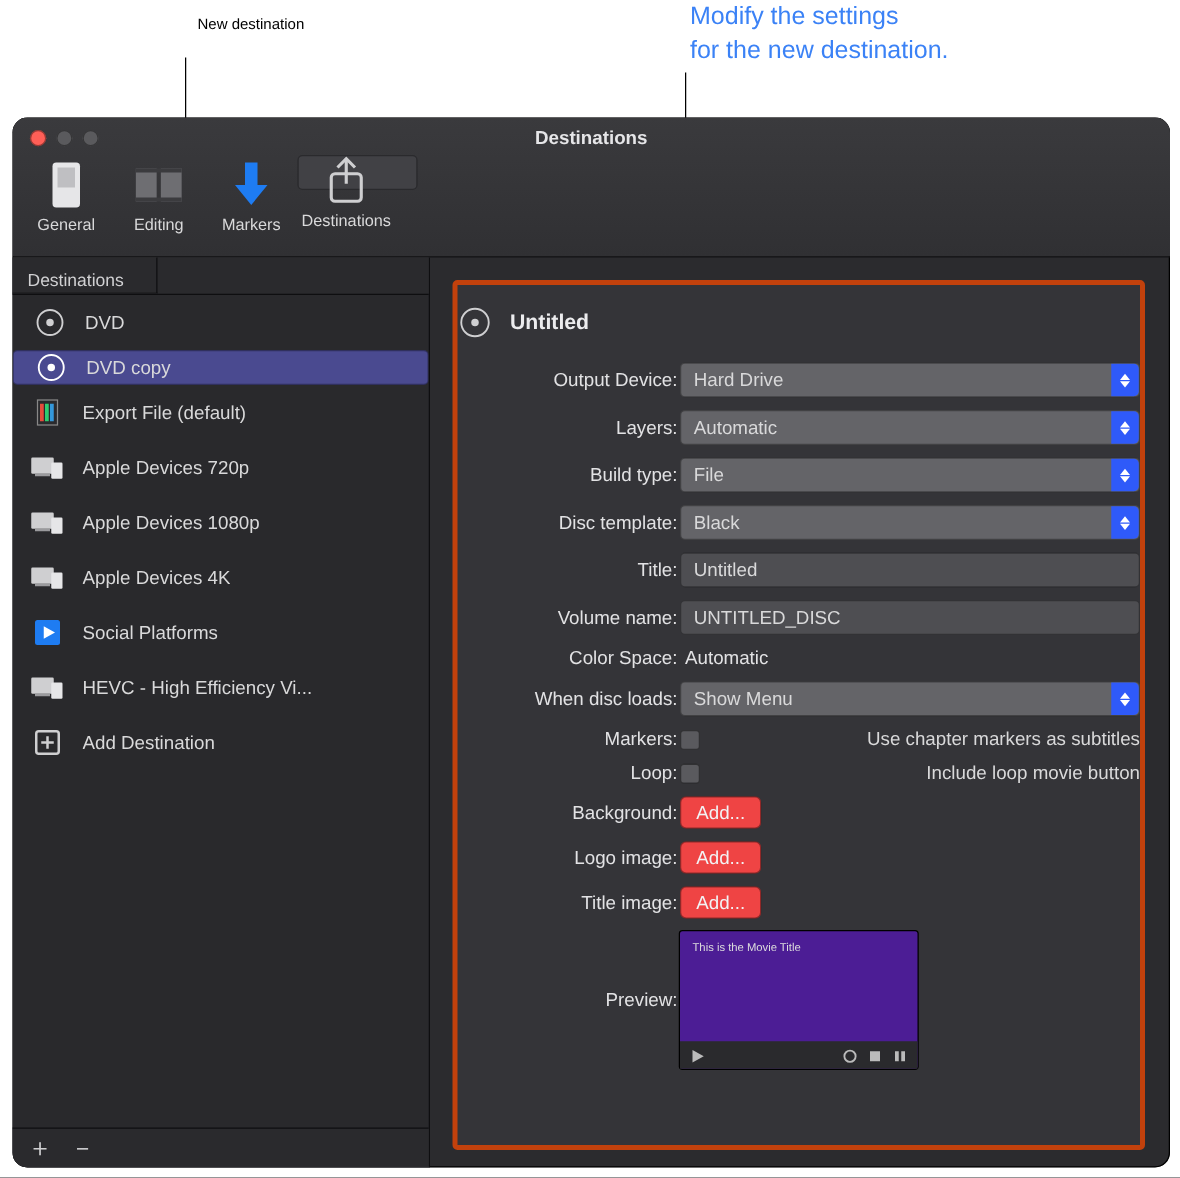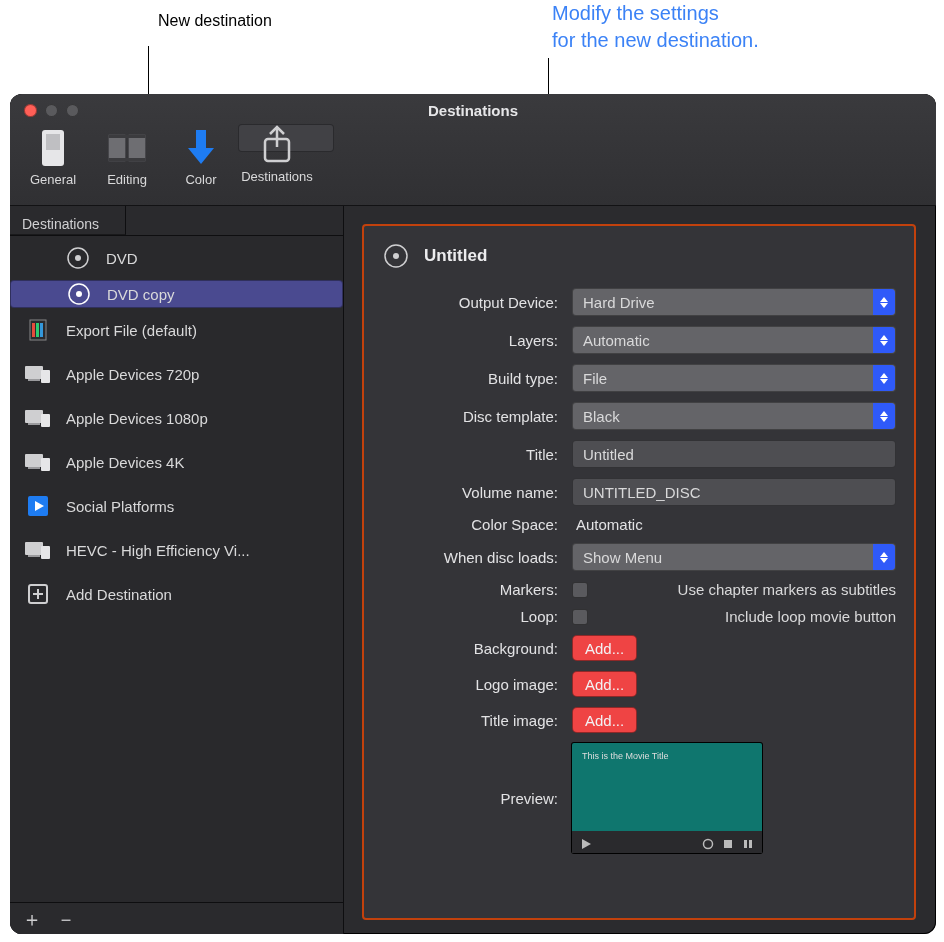--- a/index.html
+++ b/index.html
@@ -13,21 +13,21 @@
     --border:#1e1e20;
     --chip:#646468;
     --chip2:#6b6b6f;
     --field:#6a6a6e;
     --field-text:#f0f0f1;
     --win:#1f1f22;
   }
   *{box-sizing:border-box;font-family:-apple-system,"Helvetica Neue",Arial,sans-serif;font-size:15px;color:var(--text);}
   body{margin:0;background:#fff;width:944px;height:942px;position:relative;}
   .callouts{position:absolute;top:0;left:0;width:944px;height:102px;}
-  .callouts .t1{position:absolute;left:158px;top:12px;color:#000;font-size:16px;}
+  .callouts .t1{position:absolute;left:158px;top:12px;color:#000;font-size:12px;}
   .callouts .t2{position:absolute;left:552px;top:0px;color:#3b82f6;font-size:20px;line-height:1.35;}
   .callouts .l1{position:absolute;left:148px;top:46px;width:1px;height:262px;background:#000;}
   .callouts .l2{position:absolute;left:548px;top:58px;width:1px;height:174px;background:#000;}
 
   .window{
     position:absolute;left:10px;top:94px;width:926px;height:840px;
     background:var(--bg);border-radius:12px;box-shadow:0 0 0 1px #000 inset;
     overflow:hidden;
   }
   .titlebar{
@@ -49,53 +49,53 @@
   .tbitem.wide{width:96px;}
   .tbicon{width:40px;height:40px;display:flex;align-items:center;justify-content:center;}
   .tbicon svg{display:block;}
 
   .body{position:absolute;left:0;right:0;top:112px;bottom:0;display:flex;}
   .sidebar{width:334px;background:var(--panel-dark);border-right:1px solid #0e0e10;display:flex;flex-direction:column;}
   .sb-head{padding:10px 12px 6px;color:#d0d0d2;font-size:14px;border-bottom:1px solid #19191b;background:#2a2a2d;width:116px;border-right:1px solid #0e0e10;border-top: none;}
   .sb-headrow{height:30px;background:#2a2a2d;border-bottom:1px solid #0e0e10;display:flex;}
   .list{flex:1;overflow:hidden;margin:0;padding:0;list-style:none;}
   .row{height:44px;display:flex;align-items:center;gap:14px;padding:0 10px 0 14px;color:#e6e6e8;}
-  .row.indent{padding-left:54px;}
+  .row.indent{padding-left:16px;}
   .row.sel{background:var(--row-sel);color:#fff;}
   .row .txt{white-space:nowrap;overflow:hidden;text-overflow:ellipsis;}
   .icn{width:28px;height:28px;display:flex;align-items:center;justify-content:center;}
   .sb-footer{height:32px;border-top:1px solid #0e0e10;display:flex;align-items:center;gap:14px;padding-left:12px;background:#2a2a2d;}
   .sb-footer span{font-size:20px;color:#cfcfd1;line-height:1;}
 
   .main{flex:1;padding:18px 20px 14px 18px;}
-  .card{background:#343438;border:2px solid #c2410c;border-radius:4px;padding:16px 18px 22px;height:100%;}
+  .card{background:#343438;border:4px solid #c2410c;border-radius:4px;padding:16px 0 22px;height:100%;}
   .card-head{display:flex;align-items:center;gap:14px;margin-bottom:18px;}
   .card-head .ttl{font-size:17px;font-weight:600;color:#ececee;}
 
-  .form{display:grid;grid-template-columns:176px 1fr;gap:10px 14px;align-items:center;}
+  .form{display:grid;grid-template-columns:176px 1fr;gap:10px 2px;align-items:center;}
   .form label{justify-self:end;color:#e2e2e4;font-size:15px;}
   .sel,.inp{
     height:28px;border-radius:4px;background:var(--chip);
     display:flex;align-items:center;padding:0 28px 0 10px;position:relative;color:#f3f3f5;
     border:1px solid rgba(0,0,0,.35);
   }
   .sel .caps{
     position:absolute;right:0;top:0;bottom:0;width:22px;background:#2f5af9;
     border-top-right-radius:4px;border-bottom-right-radius:4px;
     display:flex;flex-direction:column;align-items:center;justify-content:center;gap:1px;
   }
   .sel .caps::before,.sel .caps::after{content:"";width:0;height:0;border-left:4px solid transparent;border-right:4px solid transparent;}
   .sel .caps::before{border-bottom:5px solid #fff;}
   .sel .caps::after{border-top:5px solid #fff;}
   .inp{background:#4e4e52;}
   .static{color:#e2e2e4;padding-left:4px;}
   .chkrow{display:flex;align-items:center;gap:10px;justify-content:space-between;}
   .chk{width:16px;height:16px;border-radius:3px;background:#5a5a5e;border:1px solid rgba(0,0,0,.45);}
   .btn{height:26px;padding:0 12px;border-radius:5px;background:#ef4444;border:1px solid rgba(0,0,0,.4);display:inline-flex;align-items:center;color:#f2f2f4;}
-  .preview{width:190px;height:110px;background:#0f766e;border-radius:2px;box-shadow:0 0 0 1px #000;position:relative;}
+  .preview{width:190px;height:110px;background:#4c1d95;border-radius:2px;box-shadow:0 0 0 1px #000;position:relative;}
   .preview .pt{position:absolute;left:10px;top:8px;font-size:9px;color:#ddd;}
   .preview .bar{position:absolute;left:0;right:0;bottom:0;height:22px;background:#2a2a2d;display:flex;align-items:center;justify-content:space-between;padding:0 8px;}
   .preview .bar span{width:12px;height:12px;display:inline-block;}
   .preview .bar .grp{display:flex;gap:8px;}
 
   
   .disc circle.outer{fill:none;stroke:#cfcfd1;stroke-width:1.5;}
   .disc circle.inner{fill:#cfcfd1;}
 </style>
 </head>
@@ -143,21 +143,21 @@
       </div>
 
 
       <div class="tbitem compact">
         <div class="tbicon">
           <svg width="34" height="40" viewBox="0 0 34 40">
             <rect x="12" y="2" width="10" height="18" fill="#1e7cf2"></rect>
             <polygon points="4,20 30,20 17,36" fill="#1e7cf2"></polygon>
           </svg>
         </div>
-        <div class="lbl">Color</div>
+        <div class="lbl">Markers</div>
       </div>
 
       <div class="tbitem wide sel">
         <div class="tbicon">
           <svg width="34" height="40" viewBox="0 0 34 40">
             <rect x="5" y="14" width="24" height="22" rx="3" fill="none" stroke="#cfcfd1" stroke-width="2.5"></rect>
             <line x1="17" y1="2" x2="17" y2="22" stroke="#cfcfd1" stroke-width="2.5"></line>
             <polyline points="10,9 17,2 24,9" fill="none" stroke="#cfcfd1" stroke-width="2.5"></polyline>
           </svg>
         </div>

